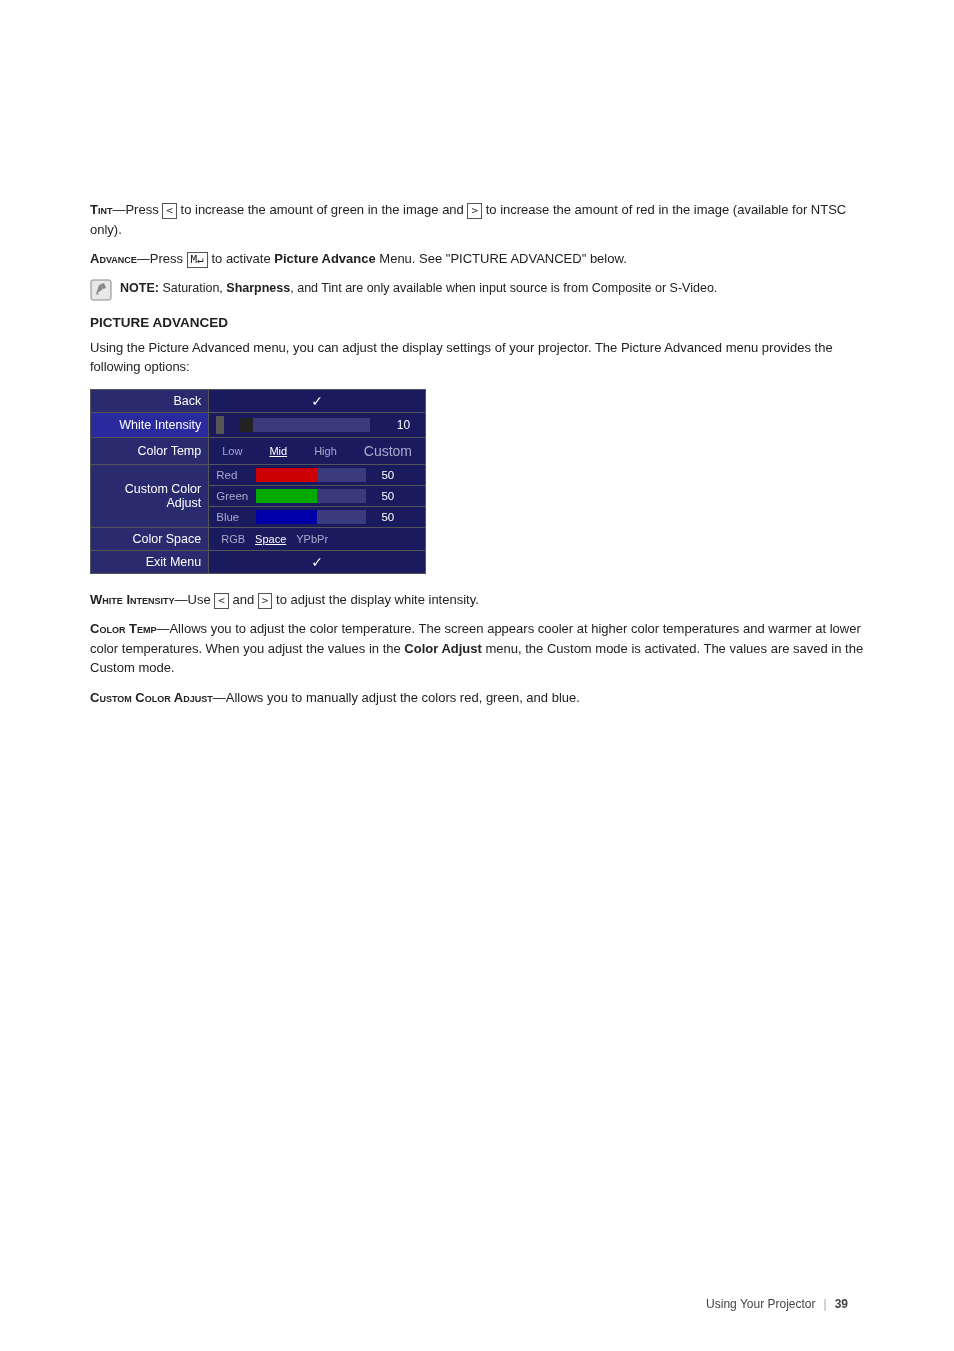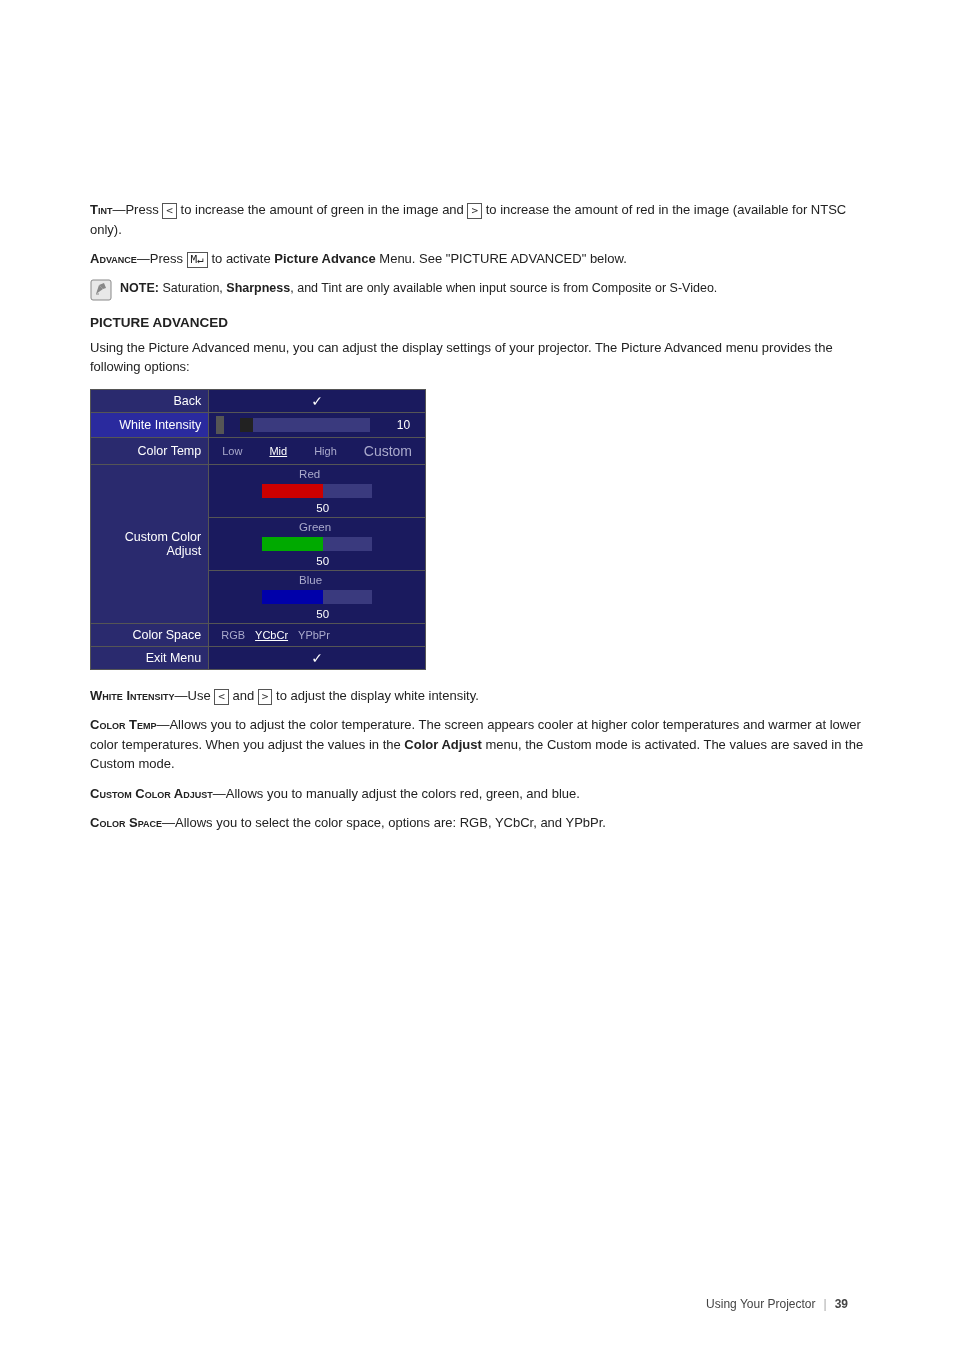--- a/index.html
+++ b/index.html
@@ -106,21 +106,20 @@
     .colortemp-options span {
       color: #aac;
       font-size: 11px;
       padding: 2px 6px;
     }
     
     .color-row-outer {
       display: flex;
       align-items: center;
       gap: 4px;
-      flex-direction: column;
     }
     .color-label {
       color: #aac;
       font-size: 11.5px;
       width: 36px;
     }
     .color-bar-bg {
       width: 110px;
       height: 14px;
       background: #3a3a7e;
@@ -282,21 +281,21 @@
           <span class="color-val">50</span>
         </div>
       </td>
     </tr>
 
     <tr>
       <td class="menu-label-cell">Color Space</td>
       <td class="menu-content-cell">
         <div class="colorspace-options">
           <span style="color:#aac;font-size:11px;padding:2px 5px;">RGB</span>
-          <span style="color:#fff;font-size:11px;padding:2px 5px;text-decoration:underline;">YCbCr</span>
+          <span style="color:#fff;font-size:11px;padding:2px 5px;text-decoration:underline;">Space</span>
           <span style="color:#aac;font-size:11px;padding:2px 5px;">YPbPr</span>
         </div>
       </td>
     </tr>
 
     <tr>
       <td class="menu-label-cell">Exit Menu</td>
       <td class="menu-content-cell" style="text-align:center;">
         <span class="checkmark">✓</span>
       </td>
@@ -309,23 +308,20 @@
   </div>
 
   <div class="para">
     <span class="color-temp-label">Color Temp</span><span>—Allows you to adjust the color temperature. The screen appears cooler at higher color temperatures and warmer at lower color temperatures. When you adjust the values in the <strong>Color Adjust</strong> menu, the Custom mode is activated. The values are saved in the Custom mode.</span>
   </div>
 
   <div class="para">
     <span class="custom-color-label">Custom Color Adjust</span><span>—Allows you to manually adjust the colors red, green, and blue.</span>
   </div>
 
-  <div class="para">
-    <span class="color-space-label">Color Space</span><span>—Allows you to select the color space, options are: RGB, YCbCr, and YPbPr.</span>
-  </div>
 
   <div class="footer">
     <span>Using Your Projector</span>
     <span class="footer-pipe">|</span>
     <span class="footer-pagenum">39</span>
   </div>
 
 </div>
 
 </body></html>

